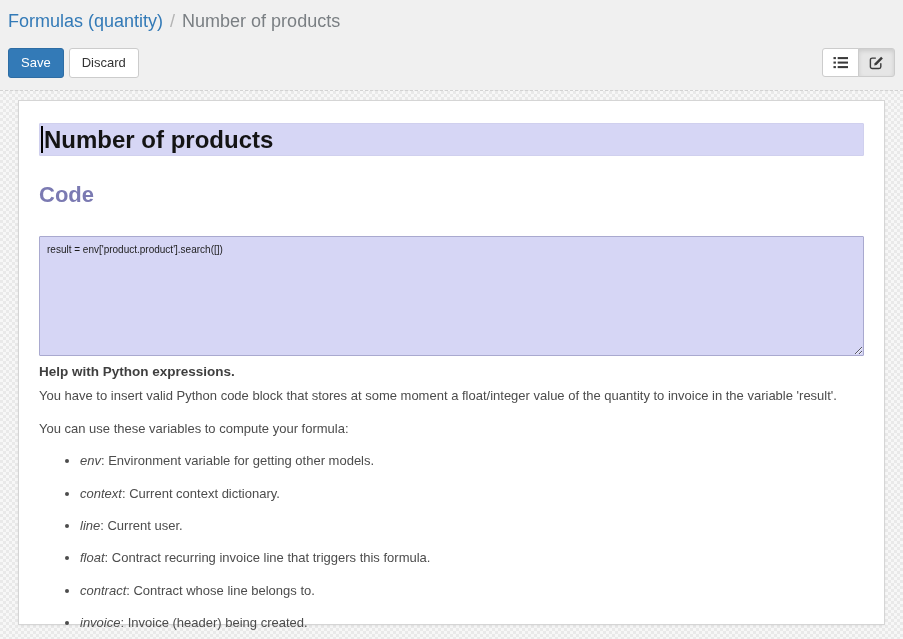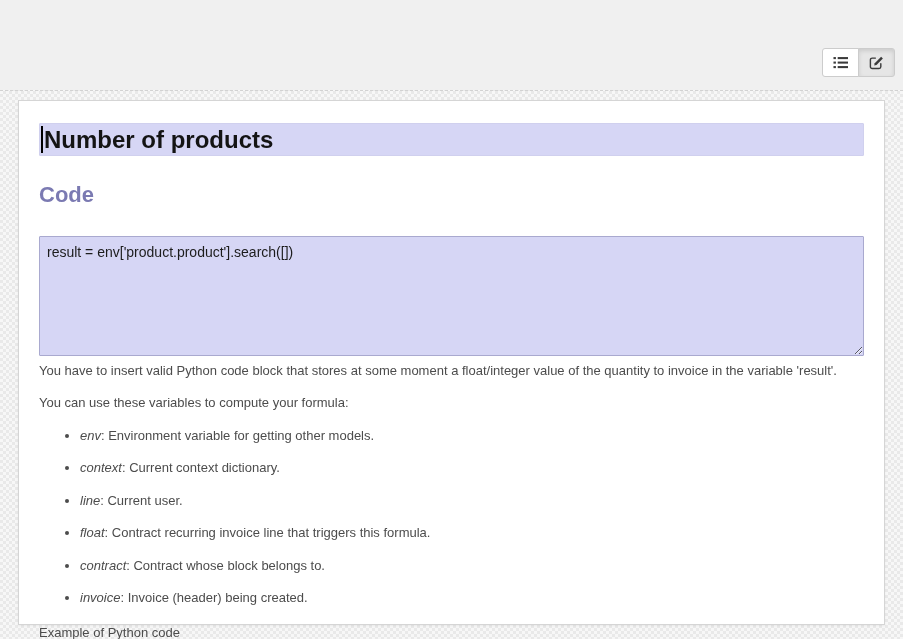--- a/index.html
+++ b/index.html
@@ -44,40 +44,47 @@
   .title-wrap { position:relative; }
   .title-input { width:100%; height:33px; border:1px solid #d0d0ee; background:#d6d6f5;
     font-family:inherit; font-size:24px; font-weight:bold; color:#141414;
     padding:1px 6px 1px 4px; border-radius:1px; outline:none; }
   .text-cursor { position:absolute; left:2px; top:3px; width:2px; height:27px; background:#000; }
 
   .section-heading { margin-top:26px; font-size:22px; font-weight:bold; color:#7b7ab2; }
 
   .code-textarea { margin-top:28px; width:100%; height:120px; resize:both;
     background:#d6d6f5; border:1px solid #a9a9cf; border-radius:1px;
-    font-family:inherit; font-size:14px; color:#1c1c1c; padding:6px 7px;
+    font-family:inherit; font-size:10px; color:#1c1c1c; padding:6px 7px;
     line-height:1.35; outline:none; display:block; }
 
   .help { margin-top:6px; font-size:13px; line-height:1.42; color:#4c4c4c; }
   .help-heading { font-weight:bold; color:#3f3f3f; font-size:13.5px; }
   .help p { margin:6px 0 0 0; }
   .help .gap { margin-top:14px; }
   .help ul { margin:11px 0 0 0; padding-left:41px; list-style:disc; }
   .help li { margin:14px 0; }
   .help li i { font-style:italic; }
   .example-label { margin-top:16px !important; }
   .example-code { display:inline-block; margin-top:12px;
     font-family:"DejaVu Sans Mono","Liberation Mono",monospace; font-size:12.5px;
     color:#c7254e; background:#f9f2f4; border-radius:4px; padding:3px 6px 4px 6px;
     white-space:nowrap; }
 </style>
 </head>
 <body>
 
 <div class="control-panel">
+  <div class="breadcrumb">
+    <a>Formulas (quantity)</a><span class="sep">/</span><span class="current">Number of products</span>
+  </div>
+  <div class="button-row">
+    <button class="btn btn-primary">Save</button>
+    <button class="btn">Discard</button>
+  </div>
   <div class="view-switcher">
     <button class="btn" title="List">
       <span>
         <svg width="15" height="15" viewBox="0 0 16 16" fill="#3a3a3a">
           <rect x="0.5" y="2.2" width="2.6" height="2.2"></rect>
             <rect x="5" y="2.2" width="11" height="2.2"></rect>
           <rect x="0.5" y="7" width="2.6" height="2.2"></rect>
             <rect x="5" y="7" width="11" height="2.2"></rect>
           <rect x="0.5" y="11.8" width="2.6" height="2.2"></rect>
             <rect x="5" y="11.8" width="11" height="2.2"></rect>
@@ -101,29 +108,30 @@
     <div class="title-wrap">
       <input class="title-input" type="text" value="Number of products" style="">
       <div class="text-cursor"></div>
     </div>
 
     <div class="section-heading">Code</div>
 
     <textarea class="code-textarea" spellcheck="false" style="">result = env['product.product'].search([])</textarea>
 
     <div class="help">
+      <div class="help-heading">Help with Python expressions.</div>
       <p>You have to insert valid Python code block that stores at some moment a float/integer value of the quantity to invoice in the variable 'result'.</p>
       <p class="gap">You can use these variables to compute your formula:</p>
 
       <ul>
         <li><i>env</i><span>: </span><span>Environment variable for getting other models.</span></li>
         <li><i>context</i><span>: </span><span>Current context dictionary.</span></li>
         <li><i>line</i><span>: </span><span>Current user.</span></li>
         <li><i>float</i><span>: </span><span>Contract recurring invoice line that triggers this formula.</span></li>
-        <li><i>contract</i><span>: </span><span>Contract whose block belongs to.</span></li>
+        <li><i>contract</i><span>: </span><span>Contract whose line belongs to.</span></li>
         <li><i>invoice</i><span>: </span><span>Invoice (header) being created.</span></li>
       </ul>
 
       <p class="example-label">Example of Python code</p>
       <br>
       <code class="example-code">result = env['product.product'].search_count([('sale_ok', '=', True)])</code>
     </div>
 
   </div>
 </div>

